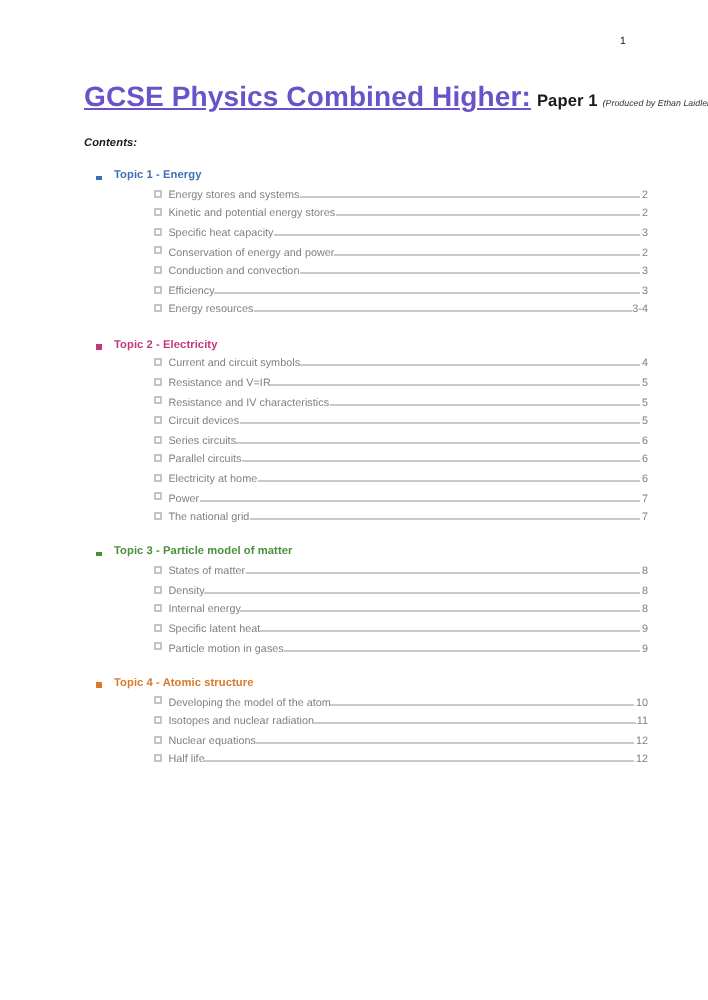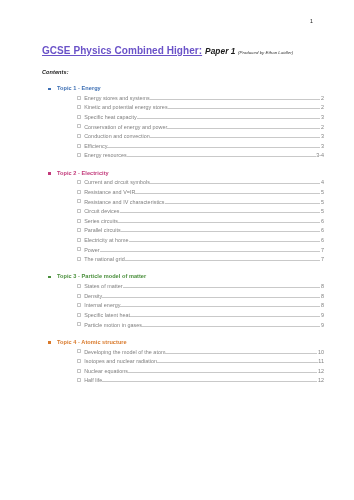--- a/index.html
+++ b/index.html
@@ -39,30 +39,29 @@
   
   .title-line {
     position: absolute;
     top: 40px;
     left: 42px;
     right: 30px;
     white-space: nowrap;
     line-height: 1.1;
   }
   .title-main {
-    font-size: 10px;
+    font-size: 14px;
     font-weight: bold;
     color: #6a52c8;
     text-decoration: underline;
     text-underline-offset: 1.4px;
     letter-spacing: 0.06px;
   }
   .title-paper {
     font-size: 8.3px;
-    font-style: italic;
     font-weight: bold;
     color: #1a1a1a;
     margin-left: 3px;
     letter-spacing: 0.05px;
   }
   .title-credit {
     font-size: 4.4px;
     font-style: italic;
     color: #333333;
     margin-left: 2.5px;

